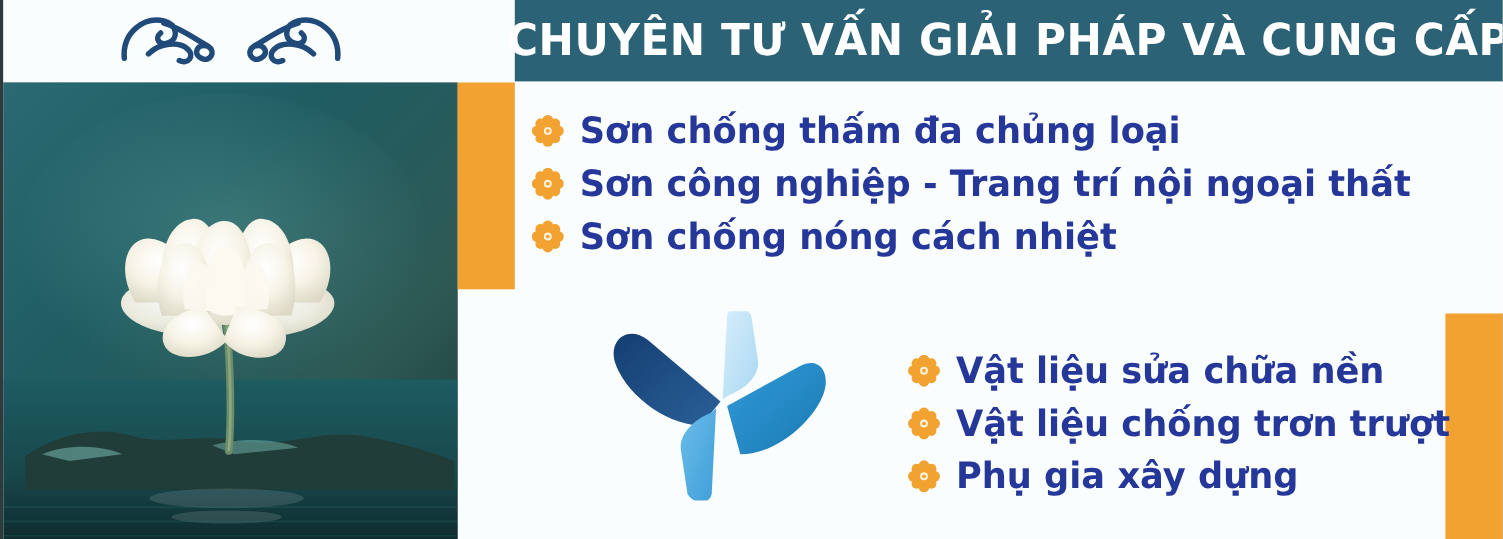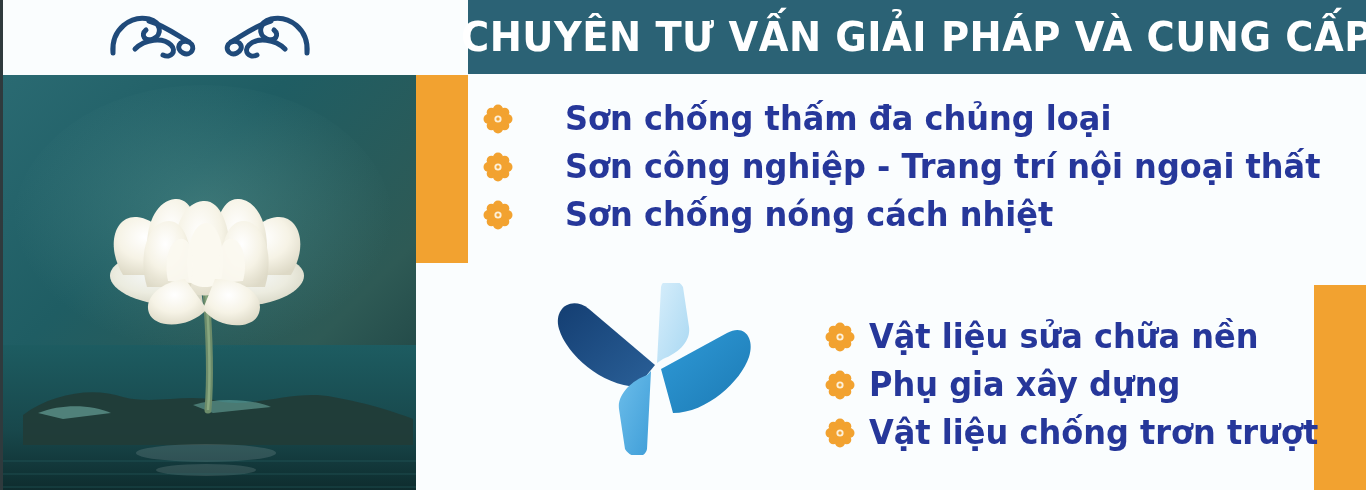--- a/index.html
+++ b/index.html
@@ -99,21 +99,21 @@
     position: absolute;
     left: 822px;
     top: 318px;
     width: 490px;
   }
   .bullet-row {
     display: flex;
     align-items: center;
     margin-bottom: 8px;
   }
-  .list-top .bullet-row { margin-bottom: 9px; gap: 38px; }
+  .list-top .bullet-row { margin-bottom: 9px; }
   .list-bottom .bullet-row { margin-bottom: 9px; }
 
   .bullet-icon {
     flex: 0 0 auto;
     width: 30px;
     height: 30px;
     margin-right: 14px;
     display: block;
   }
   .bullet-icon svg { display: block; }
@@ -374,37 +374,37 @@
             <circle cx="21.7" cy="8.3" r="4.6"></circle>
               <circle cx="21.7" cy="21.7" r="4.6"></circle>
             <circle cx="8.3" cy="21.7" r="4.6"></circle>
               <circle cx="8.3" cy="8.3" r="4.6"></circle>
             <circle cx="15" cy="15" r="8.4"></circle>
           </g>
           <circle cx="15" cy="15" r="3.6" fill="#fdf0d8"></circle>
           <circle cx="15" cy="15" r="1.7" fill="#f2a230"></circle>
         </svg>
       </span>
+      <span class="bullet-text">Vật liệu chống trơn trượt</span>
+    </div>
+    <div class="bullet-row">
+      <span class="bullet-icon">
+        <svg width="30" height="30" viewBox="0 0 30 30" xmlns="http://www.w3.org/2000/svg">
+          <g fill="#f2a230">
+            <circle cx="15" cy="5.5" r="5"></circle>
+              <circle cx="24.5" cy="15" r="5"></circle>
+            <circle cx="15" cy="24.5" r="5"></circle>
+              <circle cx="5.5" cy="15" r="5"></circle>
+            <circle cx="21.7" cy="8.3" r="4.6"></circle>
+              <circle cx="21.7" cy="21.7" r="4.6"></circle>
+            <circle cx="8.3" cy="21.7" r="4.6"></circle>
+              <circle cx="8.3" cy="8.3" r="4.6"></circle>
+            <circle cx="15" cy="15" r="8.4"></circle>
+          </g>
+          <circle cx="15" cy="15" r="3.6" fill="#fdf0d8"></circle>
+          <circle cx="15" cy="15" r="1.7" fill="#f2a230"></circle>
+        </svg>
+      </span>
       <span class="bullet-text">Phụ gia xây dựng</span>
     </div>
-    <div class="bullet-row">
-      <span class="bullet-icon">
-        <svg width="30" height="30" viewBox="0 0 30 30" xmlns="http://www.w3.org/2000/svg">
-          <g fill="#f2a230">
-            <circle cx="15" cy="5.5" r="5"></circle>
-              <circle cx="24.5" cy="15" r="5"></circle>
-            <circle cx="15" cy="24.5" r="5"></circle>
-              <circle cx="5.5" cy="15" r="5"></circle>
-            <circle cx="21.7" cy="8.3" r="4.6"></circle>
-              <circle cx="21.7" cy="21.7" r="4.6"></circle>
-            <circle cx="8.3" cy="21.7" r="4.6"></circle>
-              <circle cx="8.3" cy="8.3" r="4.6"></circle>
-            <circle cx="15" cy="15" r="8.4"></circle>
-          </g>
-          <circle cx="15" cy="15" r="3.6" fill="#fdf0d8"></circle>
-          <circle cx="15" cy="15" r="1.7" fill="#f2a230"></circle>
-        </svg>
-      </span>
-      <span class="bullet-text">Vật liệu chống trơn trượt</span>
-    </div>
   </div>
 
 </div>
 
 </body></html>

